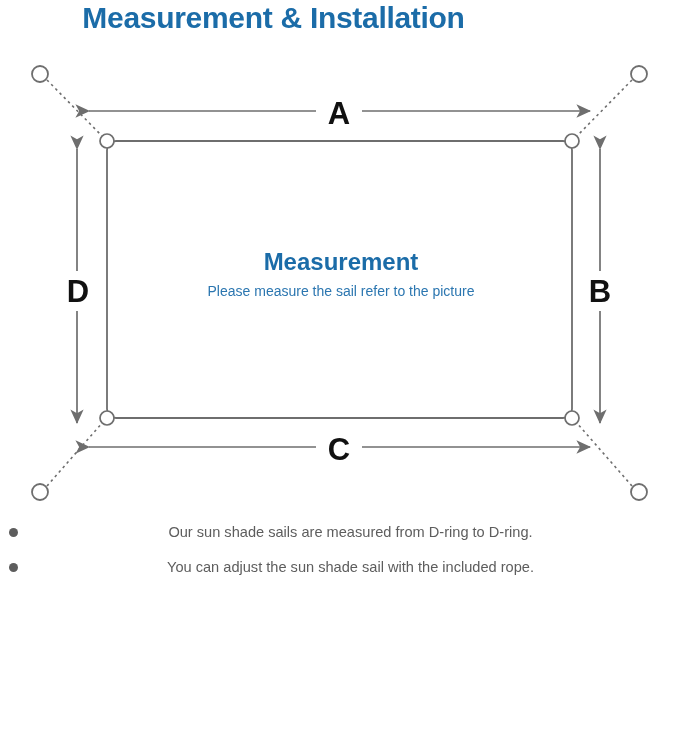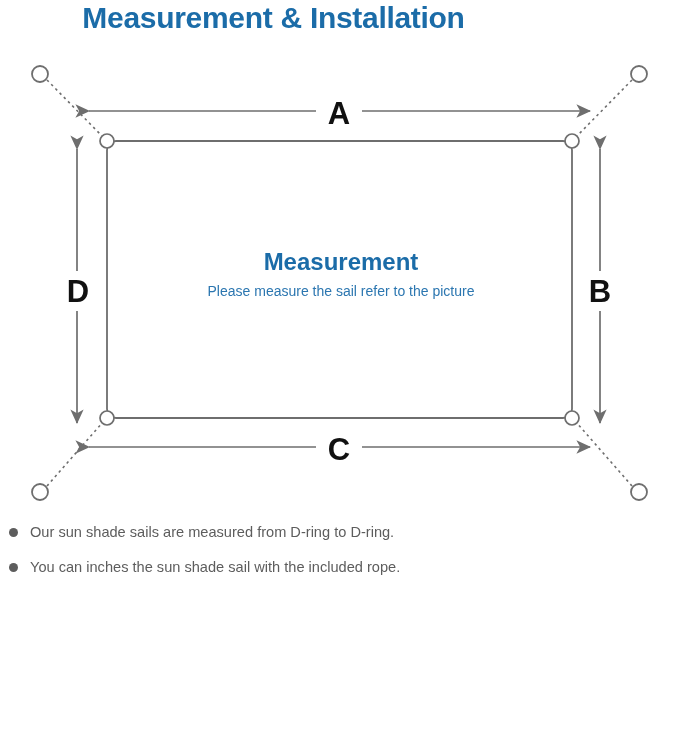--- a/index.html
+++ b/index.html
@@ -68,20 +68,21 @@
     width: 679px;
   }
   .note-row {
     position: relative;
     padding-left: 30px;
     padding-right: 8px;
     margin-bottom: 15px;
     font-size: 14.6px;
     line-height: 1.38;
     color: #5d5d5d;
+    text-align: center;
   }
   .note-bullet {
     position: absolute;
     left: 9px;
     top: 6px;
     width: 9px;
     height: 9px;
     border-radius: 50%;
     background: #5d5d5d;
   }
@@ -151,15 +152,15 @@
   </svg>
 </div>
 
 <div id="notes">
   <div class="note-row">
     <span class="note-bullet"></span>
     <span>Our sun shade sails are measured from D-ring to D-ring.</span>
   </div>
   <div class="note-row">
     <span class="note-bullet"></span>
-    <span>You can inches the sun shade sail with the included rope.</span>
+    <span>You can adjust the sun shade sail with the included rope.</span>
   </div>
 </div>
 
 </body></html>

